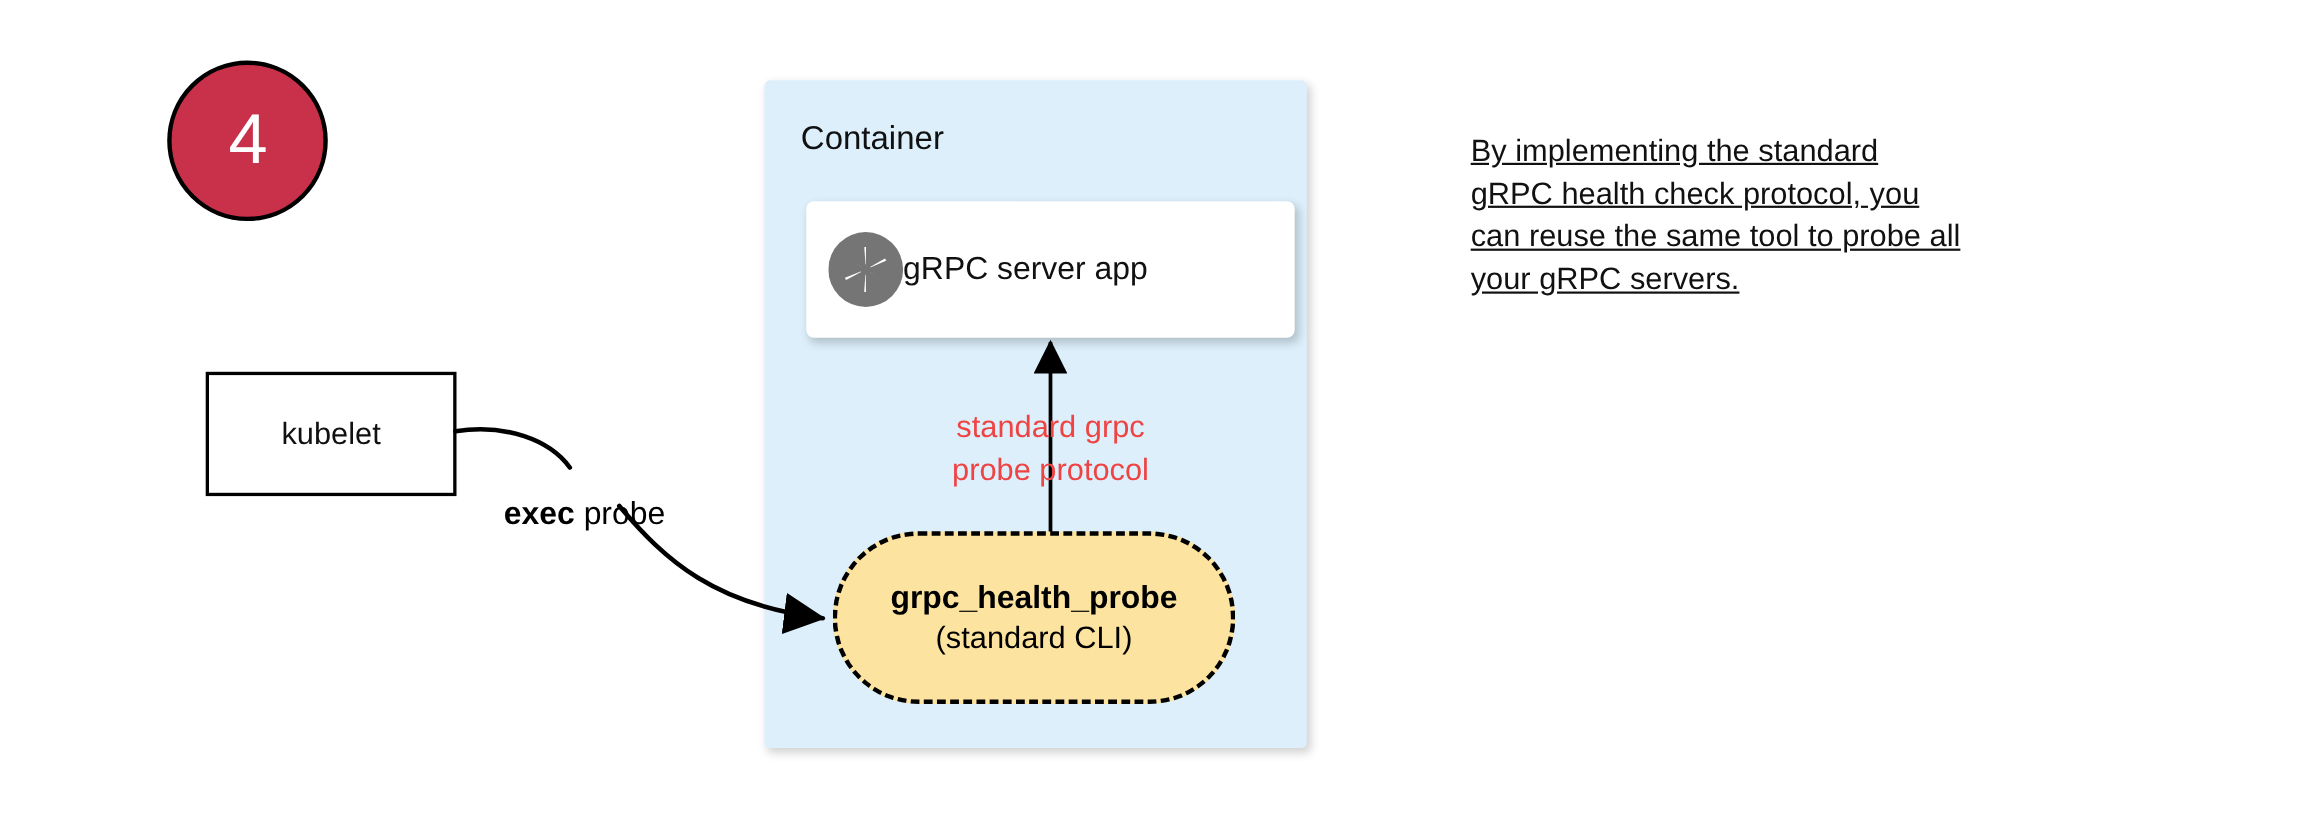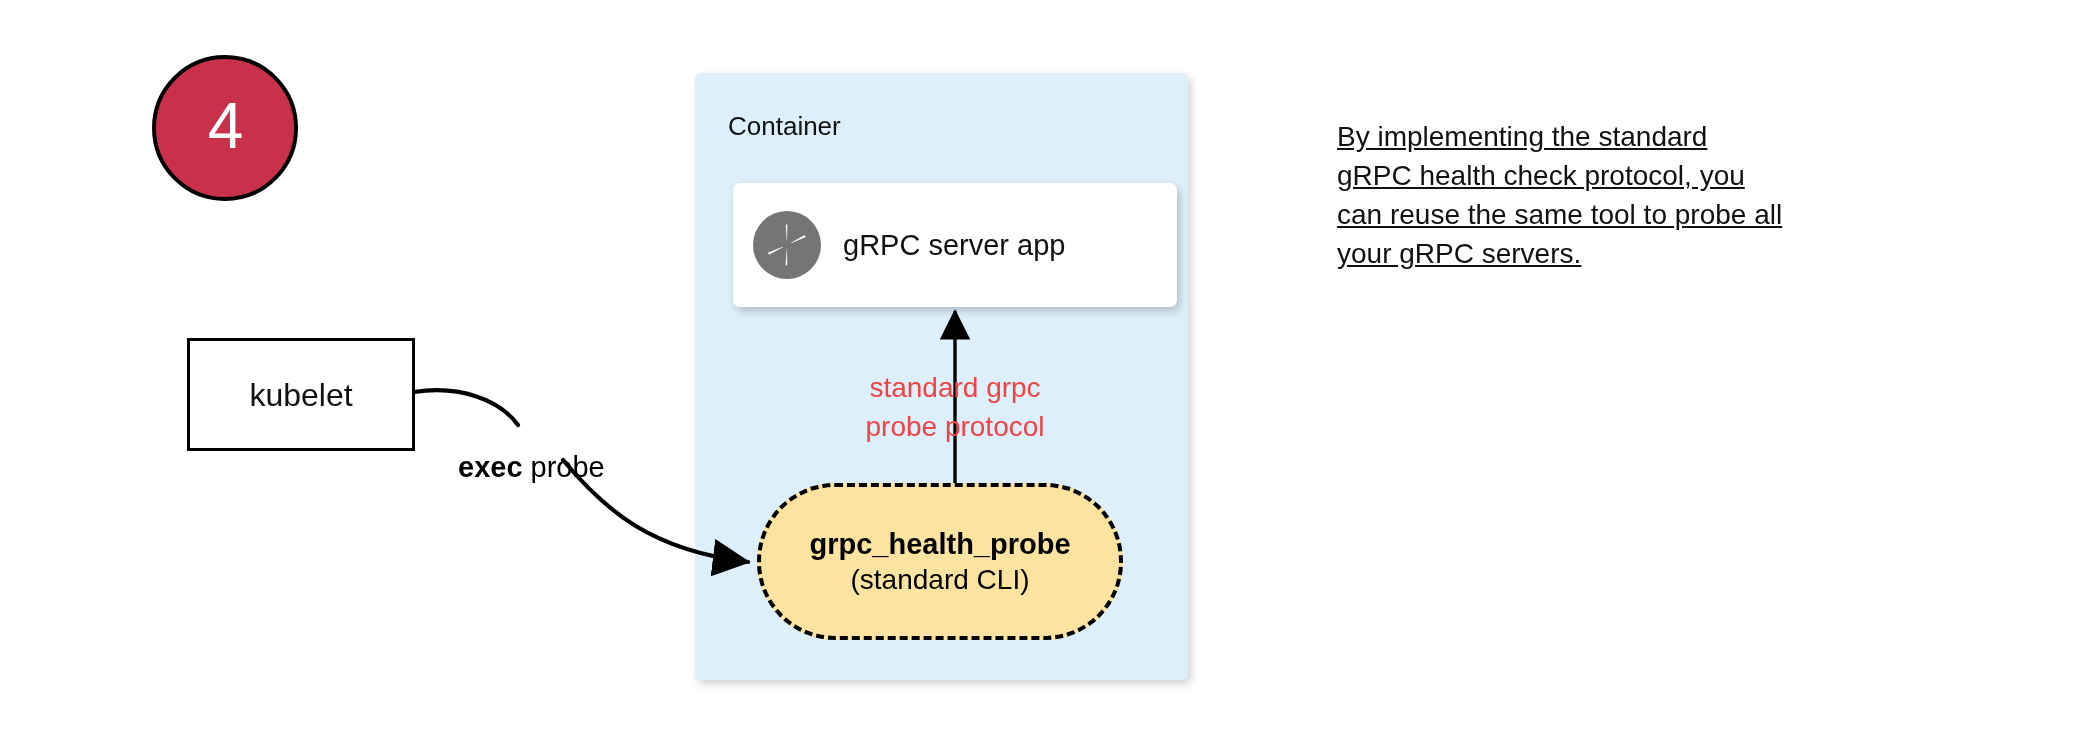--- a/index.html
+++ b/index.html
@@ -57,21 +57,21 @@
     width: 493px;
     height: 607px;
     background: #DCEFFB;
     border-radius: 5px;
     box-shadow: 3px 4px 9px rgba(0,0,0,0.18);
   }
   .container-title {
     position: absolute;
     left: 728px;
     top: 109px;
-    font-size: 26px;
+    font-size: 30px;
     line-height: 34px;
     color: #111111;
     white-space: nowrap;
   }
 
   
   .server-card {
     position: absolute;
     left: 733px;
     top: 183px;
@@ -85,21 +85,20 @@
     box-sizing: border-box;
     padding-left: 20px;
   }
   .aperture-icon {
     width: 68px;
     height: 68px;
     flex: 0 0 68px;
     display: block;
   }
   .server-card-label {
-    margin-left: 22px;
     font-size: 29px;
     line-height: 33px;
     color: #111111;
     white-space: nowrap;
   }
 
   
   .protocol-arrow {
     position: absolute;
     left: 920px;
@@ -159,21 +158,21 @@
     width: 228px;
     height: 113px;
     background: #ffffff;
     border: 3px solid #000000;
     box-sizing: border-box;
     display: flex;
     align-items: center;
     justify-content: center;
   }
   .kubelet-label {
-    font-size: 32px;
+    font-size: 28px;
     line-height: 32px;
     color: #111111;
     white-space: nowrap;
   }
 
   
   .exec-arrow {
     position: absolute;
     left: 400px;
     top: 370px;

